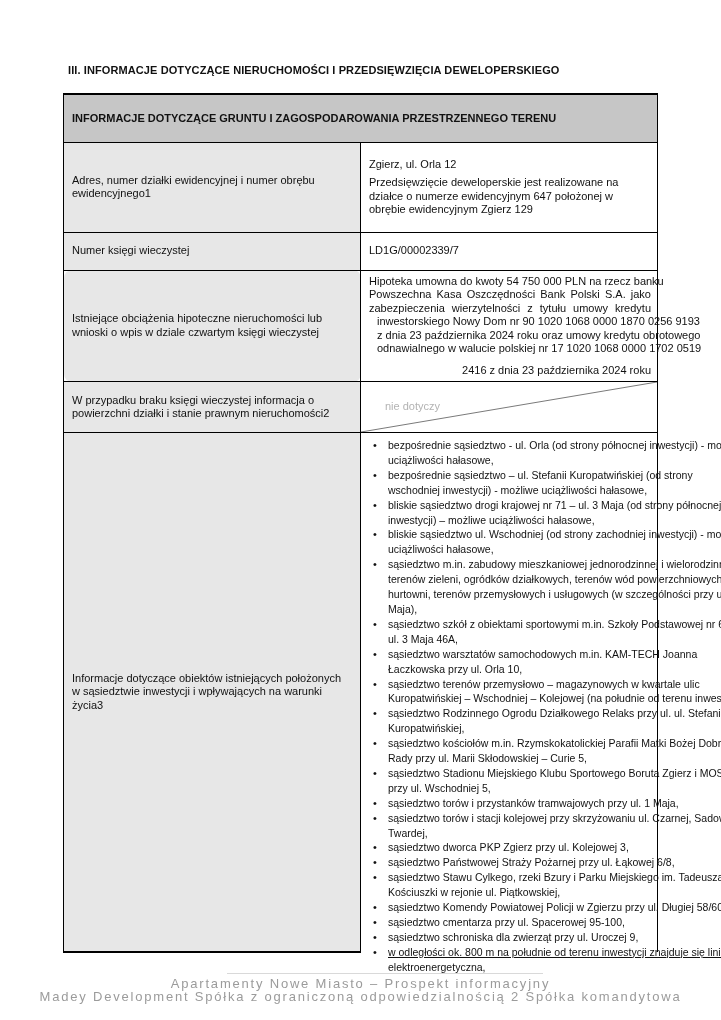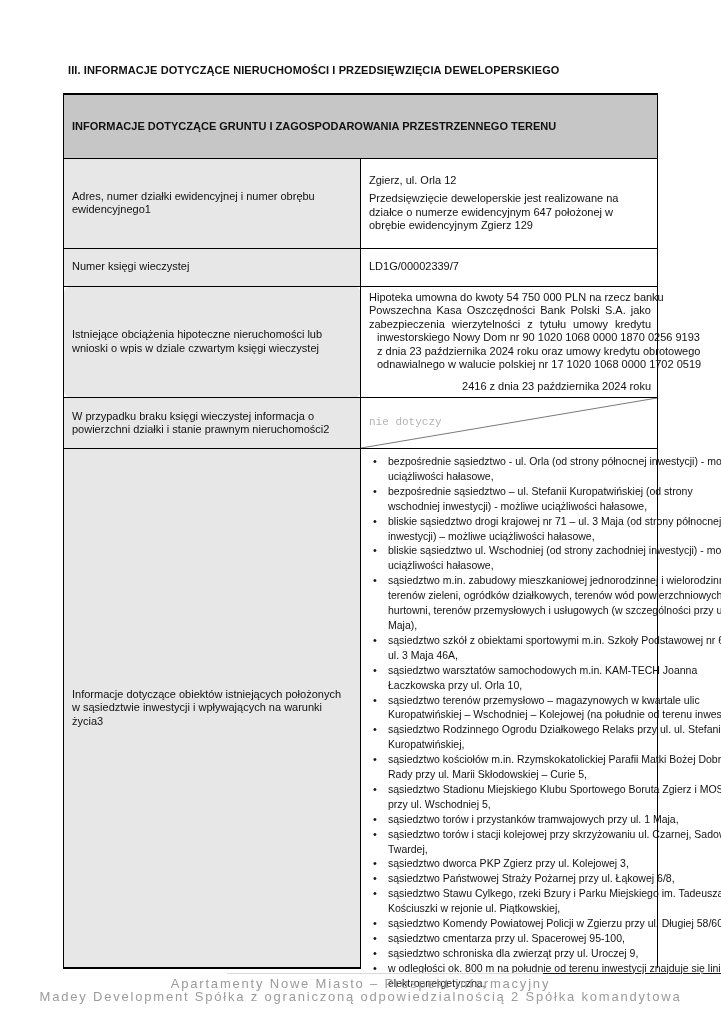--- a/index.html
+++ b/index.html
@@ -40,21 +40,21 @@
   tr.head td{border-top:2px solid var(--border);}
   td.first{border-left:2px solid var(--border);}
   td.lastcol{border-right:2px solid var(--border);}
   tr.lastrow td.label{border-bottom:2px solid var(--border);}
   tr.lastrow td.value{border-bottom:none;}
 
   tr.head td{
     background:var(--header-bg);
     font-weight:bold;
     font-size:11px;
-    height:64px;
+    height:48px;
     padding:6px 8px;
   }
   td.label{
     background:var(--label-bg);
     width:195px;
     padding:5px 8px;
     font-size:10.8px;
   }
   td.value{
     width:400px;
@@ -68,21 +68,21 @@
   tr.r-noreg td{height:51px;}
 
   .addr-line1{margin-bottom:5px;}
   .addr-line2{text-align:left;}
 
   .mline{white-space:nowrap;}
   .mline.justify{white-space:normal;text-align:justify;text-align-last:justify;}
   .mline.indent{padding-left:8px;}
   .mline.right{text-align:right;white-space:normal;margin-top:8px;}
 
-  td.value-noreg{position:relative;vertical-align:middle;padding-left:8px;font-family:Liberation Mono, monospace;}
+  td.value-noreg{position:relative;vertical-align:middle;padding-left:24px;}
   .not-applicable{color:var(--muted);font-size:11px;position:relative;z-index:2;}
   .diagonal{position:absolute;inset:0;width:100%;height:100%;z-index:1;}
 
   td.value-bullets{padding:4px 0 0 0;vertical-align:top;}
   .bullets-viewport{height:515px;overflow:visible;padding:1px 0 0 0;}
   ul.surroundings{
     list-style:none;
     margin:0;padding:0 0 0 10px;
     font-size:10.5px;line-height:14.9px;
     width:386px;

